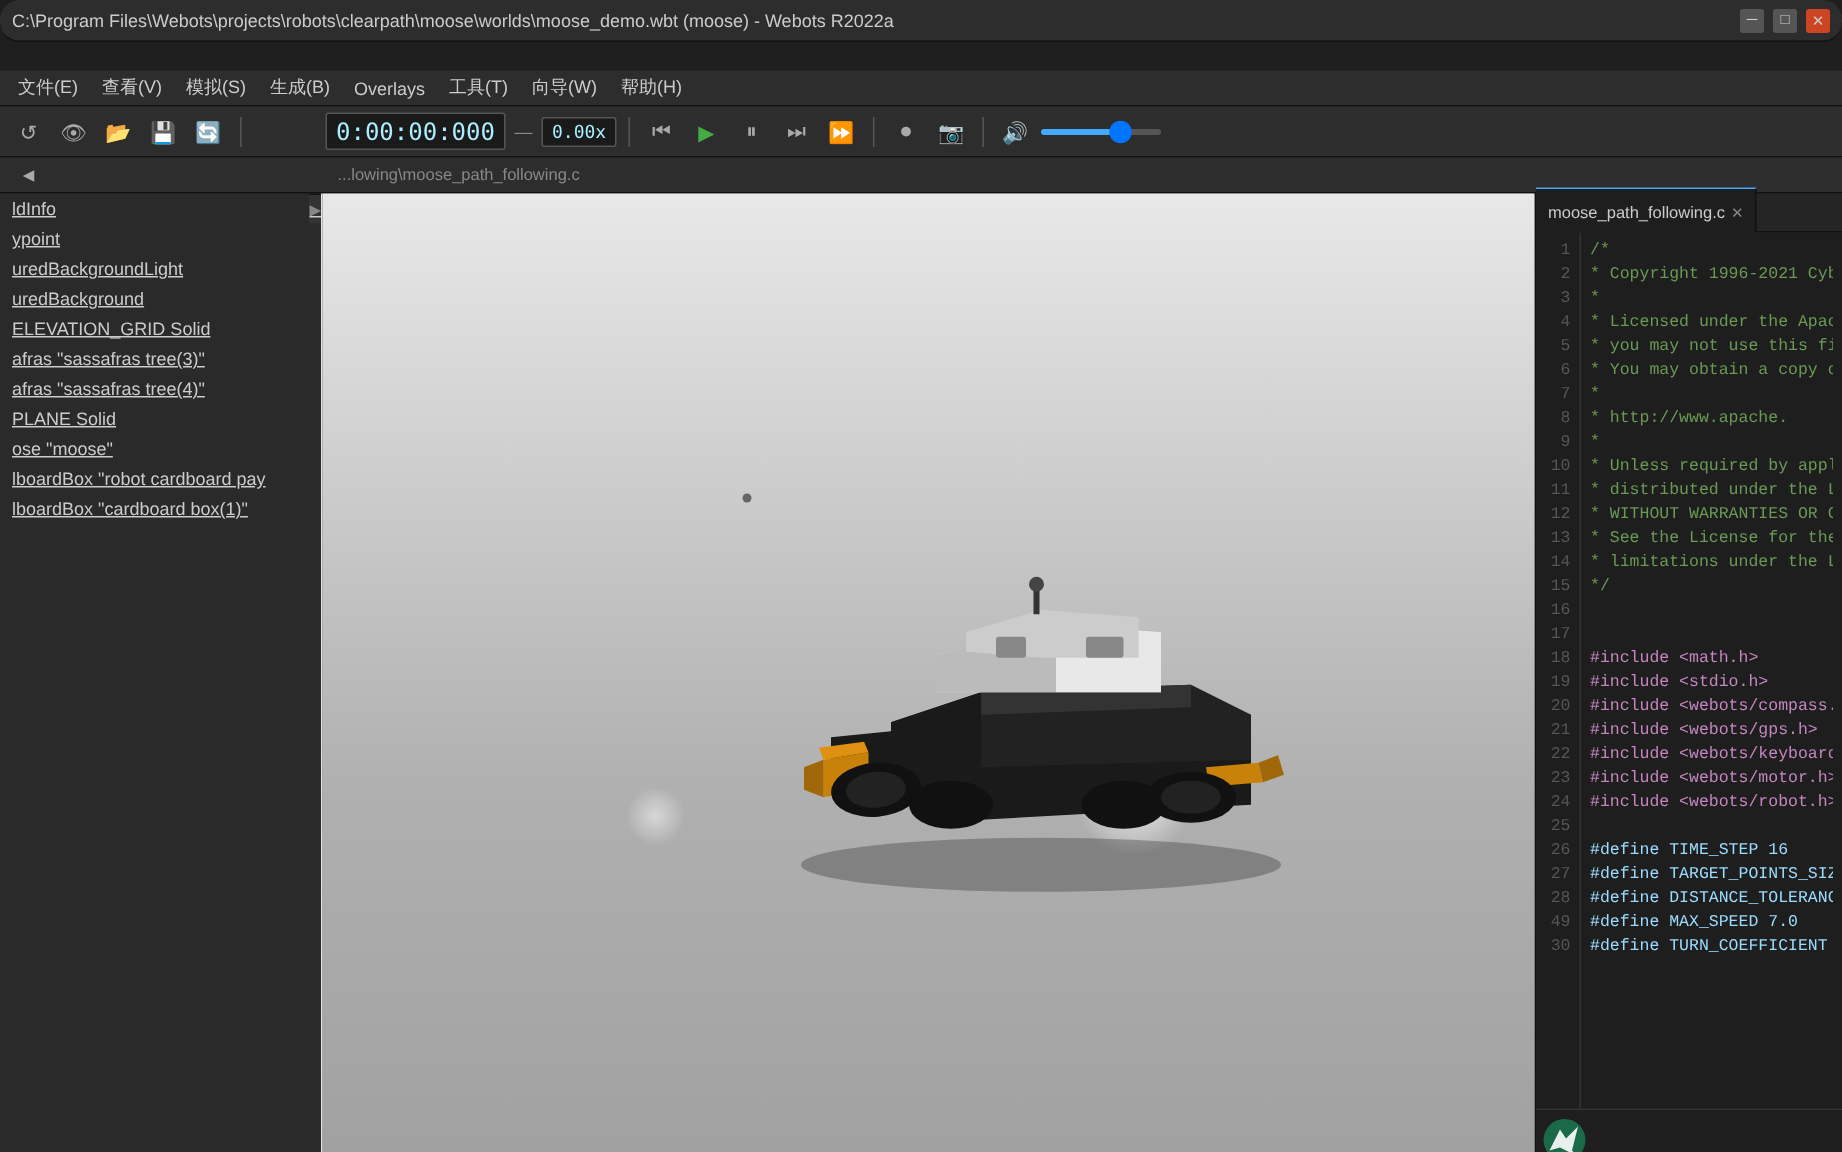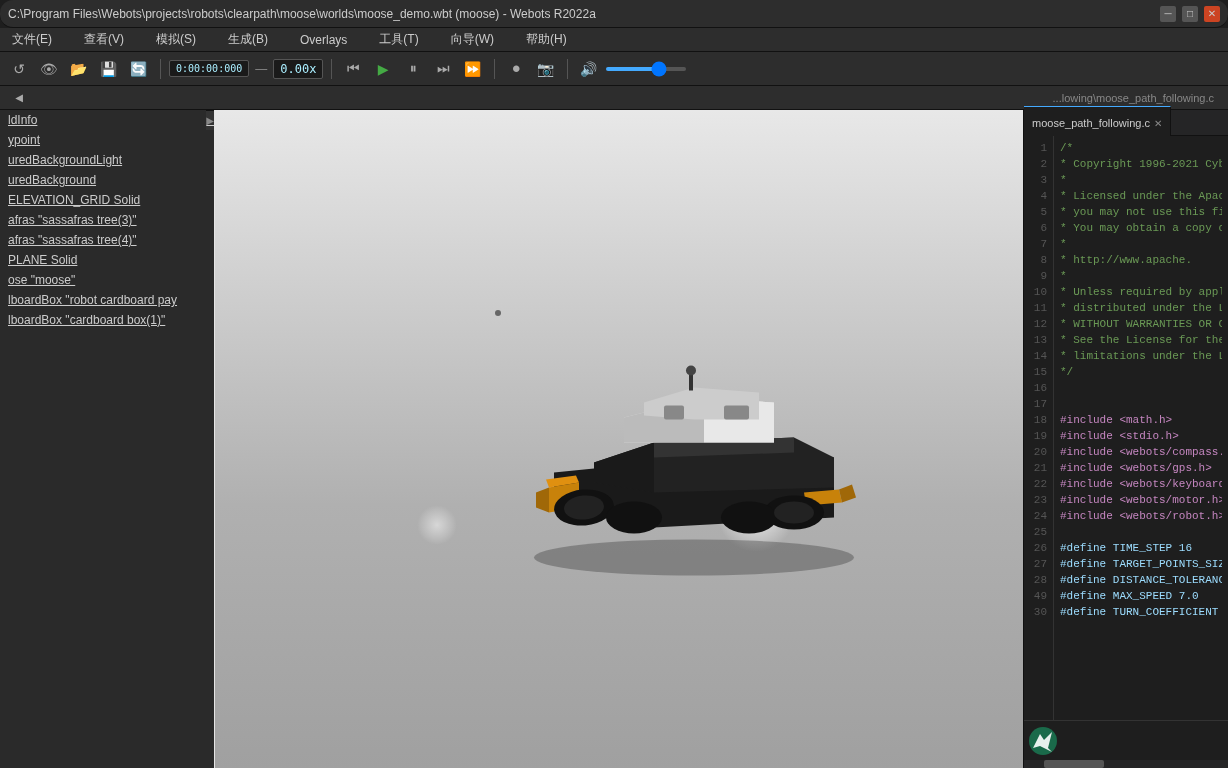--- a/index.html
+++ b/index.html
@@ -41,21 +41,22 @@
     }
 
     
     #menu-bar {
       background: #2d2d2d;
       height: 24px;
       display: flex;
       align-items: center;
       padding: 0 4px;
       border-bottom: 1px solid #111;
-      gap: 16px;
+      gap: 0;
+      margin-top: 19px;
     }
     .menu-item {
       padding: 2px 8px;
       cursor: pointer;
       color: #ccc;
       font-size: 12px;
       border-radius: 2px;
     }
 
     
@@ -78,23 +79,24 @@
       border-radius: 2px;
       font-size: 14px;
     }
     .tb-separator { width: 1px; height: 20px; background: #555; margin: 0 4px; }
 
     #time-display {
       background: #1a1a1a;
       border: 1px solid #555;
       color: #aef;
       font-family: monospace;
-      font-size: 10px;
+      font-size: 16px;
       padding: 2px 6px;
       border-radius: 2px;
+      margin-left: 48px;
     }
     #speed-display {
       background: #1a1a1a;
       border: 1px solid #555;
       color: #aef;
       font-family: monospace;
       font-size: 12px;
       padding: 2px 6px;
       border-radius: 2px;
       width: 50px;
@@ -266,21 +268,21 @@
     #tb2-left {
       display: flex;
       align-items: center;
       gap: 4px;
       width: 215px;
     }
     #tb2-right {
       flex: 1;
       display: flex;
       align-items: center;
-      justify-content: flex-end;
+      justify-content: flex-start;
       padding-right: 8px;
       font-size: 11px;
       color: #888;
     }
 
     
     #editor-hscroll {
       height: 8px;
       background: #252526;
     }

